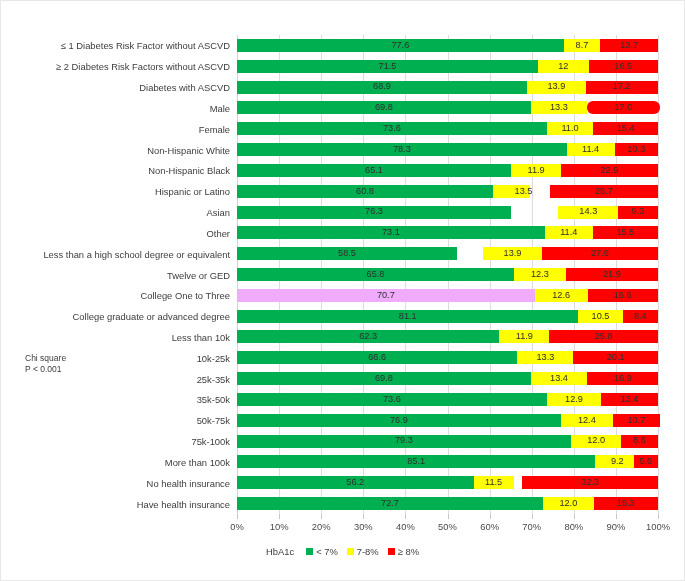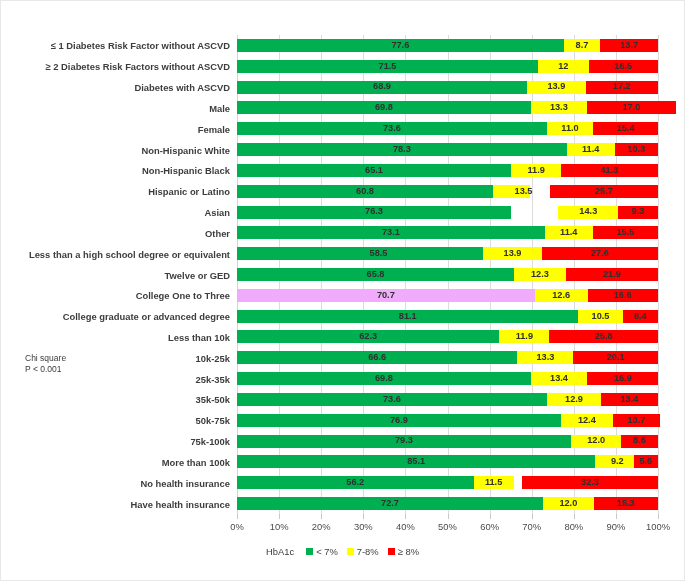--- a/index.html
+++ b/index.html
@@ -29,21 +29,20 @@
     white-space: pre-line;
   }
 
   
   #plot {
     position: absolute;
     left: 236px;
     top: 34px;
     width: 421px;
     height: 479px;
-    font-weight: bold;
   }
 
   
   .gridline {
     position: absolute;
     top: 0;
     bottom: 0;
     width: 1px;
     background: #dcdcdc;
   }
@@ -196,21 +195,21 @@
         </div>
       </div>
       <div class="row" style="top: 66.3913px;">
         <div class="row-label">Male</div>
         <div class="seg" style="left: 0px; width: 293.858px; background: rgb(0, 176, 80);">
           <span class="seg-val">69.8</span>
         </div>
         <div class="seg" style="left: 293.858px; width: 55.993px; background: rgb(255, 255, 0);">
           <span class="seg-val">13.3</span>
         </div>
-        <div class="seg" style="left: 349.851px; width: 89px; background: rgb(255, 0, 0);">
+        <div class="seg" style="left: 349.851px; width: 73px; background: rgb(255, 0, 0); border-radius: 6px;">
           <span class="seg-val">17.0</span>
         </div>
       </div>
       <div class="row" style="top: 87.2174px;">
         <div class="row-label">Female</div>
         <div class="seg" style="left: 0px; width: 309.856px; background: rgb(0, 176, 80);">
           <span class="seg-val">73.6</span>
         </div>
         <div class="seg" style="left: 309.856px; width: 46.31px; background: rgb(255, 255, 0);">
           <span class="seg-val">11.0</span>
@@ -233,21 +232,21 @@
       </div>
       <div class="row" style="top: 128.87px;">
         <div class="row-label">Non-Hispanic Black</div>
         <div class="seg" style="left: 0px; width: 274.071px; background: rgb(0, 176, 80);">
           <span class="seg-val">65.1</span>
         </div>
         <div class="seg" style="left: 274.071px; width: 50.099px; background: rgb(255, 255, 0);">
           <span class="seg-val">11.9</span>
         </div>
         <div class="seg" style="left: 324.17px; width: 96.409px; background: rgb(255, 0, 0);">
-          <span class="seg-val">41.3</span>
+          <span class="seg-val">22.9</span>
         </div>
       </div>
       <div class="row" style="top: 149.696px;">
         <div class="row-label">Hispanic or Latino</div>
         <div class="seg" style="left: 0px; width: 255.968px; background: rgb(0, 176, 80);">
           <span class="seg-val">60.8</span>
         </div>
         <div class="seg" style="left: 255.968px; width: 37px; background: rgb(255, 255, 0); padding-left: 24px;">
           <span class="seg-val">13.5</span>
         </div>
@@ -274,21 +273,21 @@
         </div>
         <div class="seg" style="left: 307.751px; width: 47.994px; background: rgb(255, 255, 0);">
           <span class="seg-val">11.4</span>
         </div>
         <div class="seg" style="left: 355.745px; width: 65.255px; background: rgb(255, 0, 0);">
           <span class="seg-val">15.5</span>
         </div>
       </div>
       <div class="row" style="top: 212.174px;">
         <div class="row-label">Less than a high school degree or equivalent</div>
-        <div class="seg" style="left: 0px; width: 283px; background: rgb(0, 176, 80);">
+        <div class="seg" style="left: 0px; width: 220px; background: rgb(0, 176, 80);">
           <span class="seg-val">58.5</span>
         </div>
         <div class="seg" style="left: 246.285px; width: 58.519px; background: rgb(255, 255, 0);">
           <span class="seg-val">13.9</span>
         </div>
         <div class="seg" style="left: 304.804px; width: 116.196px; background: rgb(255, 0, 0);">
           <span class="seg-val">27.6</span>
         </div>
       </div>
       <div class="row" style="top: 233px;">

